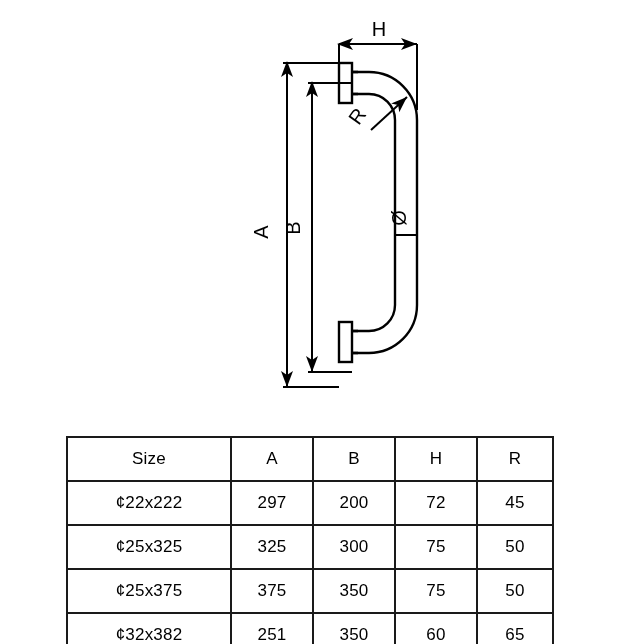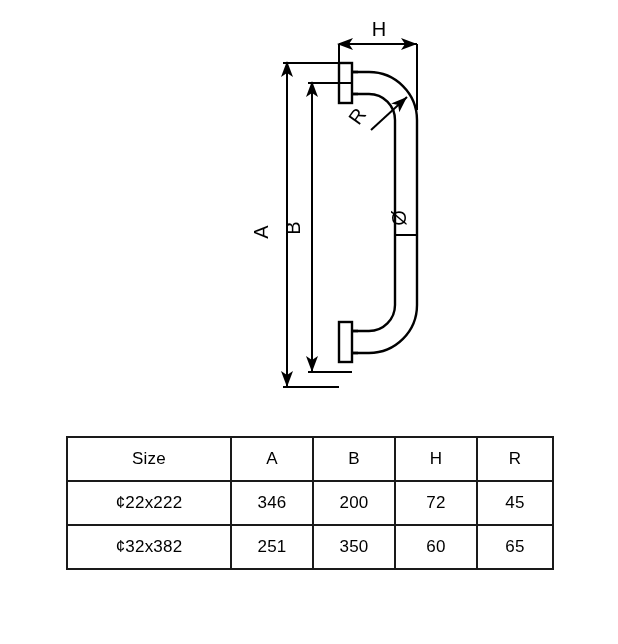--- a/index.html
+++ b/index.html
@@ -178,24 +178,38 @@
           <th>Size</th>
           <th>A</th>
           <th>B</th>
           <th>H</th>
           <th>R</th>
         </tr>
       </thead>
       <tbody>
         <tr>
           <td class="size-cell">¢22x222</td>
-          <td>346</td>
+          <td>297</td>
           <td>200</td>
           <td>72</td>
           <td>45</td>
+        </tr>
+        <tr>
+          <td class="size-cell">¢25x325</td>
+          <td>325</td>
+          <td>300</td>
+          <td>75</td>
+          <td>50</td>
+        </tr>
+        <tr>
+          <td class="size-cell">¢25x375</td>
+          <td>375</td>
+          <td>350</td>
+          <td>75</td>
+          <td>50</td>
         </tr>
         <tr>
           <td class="size-cell">¢32x382</td>
           <td>251</td>
           <td>350</td>
           <td>60</td>
           <td>65</td>
         </tr>
       </tbody>
     </table>

